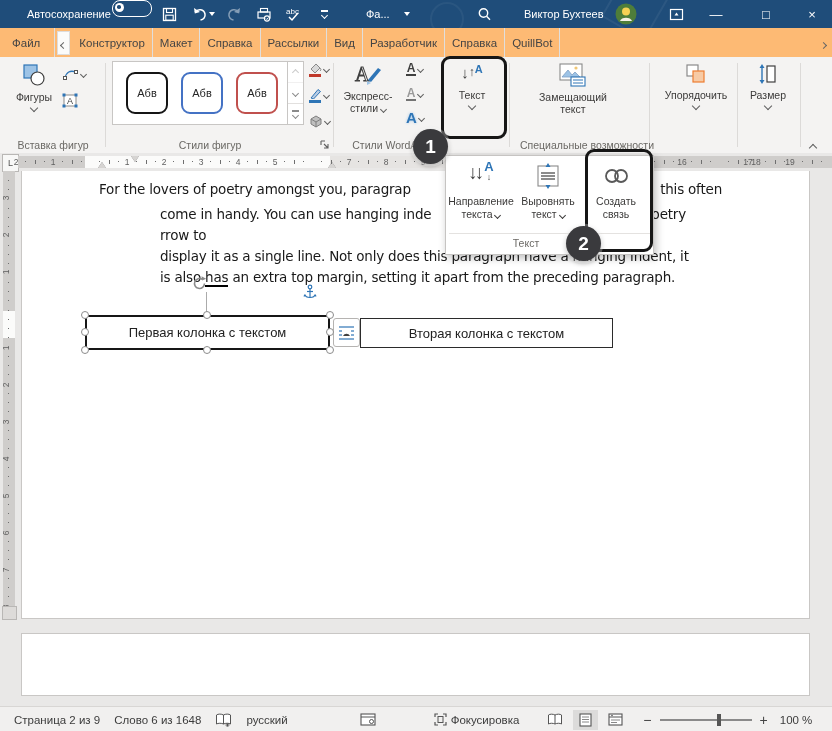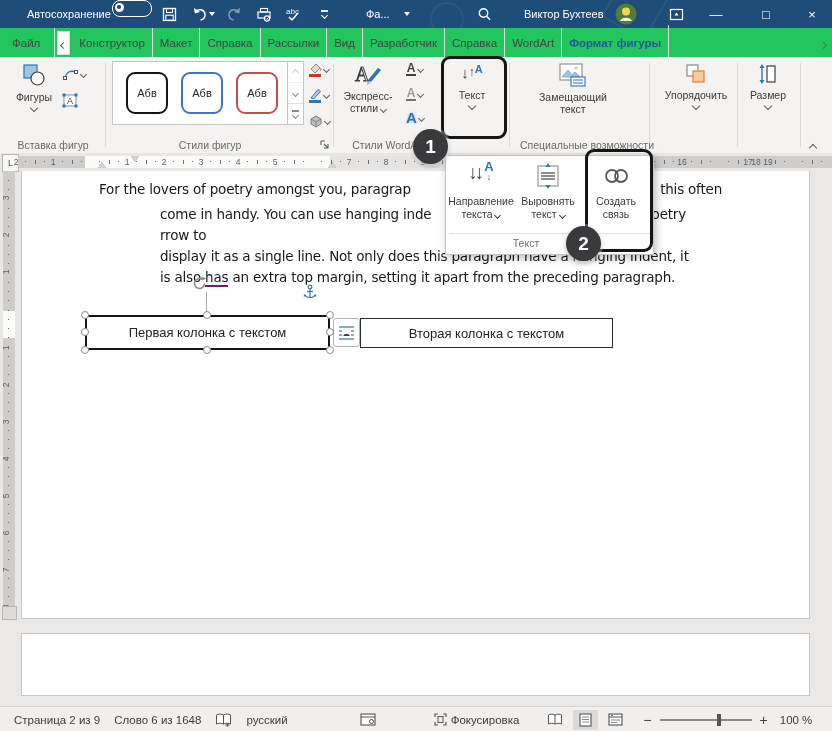--- a/index.html
+++ b/index.html
@@ -22,21 +22,21 @@
   .carret-w{width:0;height:0;border-left:3.5px solid transparent;border-right:3.5px solid transparent;border-top:4px solid #fff;display:inline-block;}
   #doc-name{left:366px;font-size:11px;}
   #win-min,#win-max,#win-close{width:40px;justify-content:center;font-size:13px;}
   .chev{display:inline-block;width:5px;height:5px;border-right:1.4px solid currentColor;border-bottom:1.4px solid currentColor;transform:rotate(45deg);}
   .chev.up{transform:rotate(-135deg);}
   .chev.left{transform:rotate(135deg);}
   .chev.right{transform:rotate(-45deg);}
   .chev.sm{width:4px;height:4px;border-width:1.2px;}
 
   
-  #tabrow{left:0;top:28px;width:832px;height:29px;background:#22c55e;display:flex;align-items:center;}
+  #tabrow{left:0;top:28px;width:832px;height:29px;background:#fdba74;display:flex;align-items:center;}
   #ribbon-tabs{display:flex;align-items:center;height:100%;}
   .tab{padding:0 7px;font-size:11.5px;color:#444;height:100%;display:flex;align-items:center;border-right:1px solid #e0dedc;white-space:nowrap;}
   .tab:first-child{border-left:none;padding-left:12px;padding-right:14px;}
   .tab.active{color:#2b579a;font-weight:bold;border-bottom:3px solid #2b579a;padding-top:3px;}
   #tab-scroll-left{margin:0 2px;color:#666;padding:2px 3px;background:#fbfbfa;border:1px solid #ddd;}
   #tab-scroll-right{margin-left:auto;margin-right:6px;color:#666;}
 
   
   #ribbon{left:0;top:57px;width:832px;height:96px;background:#f4f3f2;border-bottom:1px solid #d8d6d4;}
   .rdiv{position:absolute;top:6px;height:84px;width:1px;background:#dcdad8;}
@@ -79,21 +79,21 @@
   #vertical-ruler .seg-white{position:absolute;left:0;top:140px;width:12px;height:27px;background:#fbfbfa;}
   .vnum{position:absolute;left:1px;font-size:8.5px;color:#5f5f5f;transform:translateY(-50%) rotate(-90deg);}
   .vdot{position:absolute;left:5px;width:1px;height:1px;background:#6f6f6f;}
   #vruler-foot{left:2px;top:606px;width:13px;height:12px;background:#dddbd9;border:1px solid #b9b7b5;}
 
   
   #doc-area{left:0;top:171px;width:832px;height:535px;}
   #page2{position:absolute;left:21px;top:0;width:789px;height:448px;background:#fff;border:1px solid #c9c7c5;border-top:none;box-sizing:border-box;}
   #page3{position:absolute;left:21px;top:462px;width:789px;height:63px;background:#fff;border:1px solid #c9c7c5;box-sizing:border-box;}
   .pline{position:absolute;display:flex;justify-content:space-between;white-space:pre;font-size:13.5px;letter-spacing:-0.2px;color:#191919;font-family:"DejaVu Sans",sans-serif;}
-  .gram{border-bottom:2px solid #701a75;}
+  .gram{border-bottom:2px solid #000000;}
   
   #textbox1{position:absolute;left:85px;top:144px;width:245px;height:35px;background:#fff;border:2px solid #161616;box-sizing:border-box;display:flex;align-items:center;justify-content:center;font-size:13px;color:#222;}
   #textbox2{position:absolute;left:360px;top:147px;width:253px;height:30px;background:#fff;border:1.2px solid #2b2b2b;box-sizing:border-box;display:flex;align-items:center;justify-content:center;font-size:13px;color:#222;}
   .hnd{position:absolute;width:8px;height:8px;background:#fff;border:1.2px solid #8c8c8c;border-radius:50%;box-sizing:border-box;z-index:5;}
   #rotate-line{position:absolute;left:206px;top:121px;width:1px;height:22px;background:#ababab;}
   #layout-btn{position:absolute;left:333px;top:147px;width:25px;height:27px;background:#fff;border:1px solid #b5b3b1;border-radius:3px;display:flex;align-items:center;justify-content:center;}
 
   
   #text-menu{left:445px;top:155px;width:207px;height:98px;background:#fff;border:1px solid #c6c4c2;box-shadow:2px 3px 8px rgba(0,0,0,.25);z-index:40;}
   .dd-item{position:absolute;top:4px;width:64px;height:72px;display:flex;flex-direction:column;align-items:center;font-size:10.5px;color:#3b3a39;}
@@ -200,22 +200,21 @@
     <span id="ribbon-tabs">
         <span class="tab">Файл</span>
         <span id="tab-scroll-left"><span class="chev left sm"></span></span>
         <span class="tab">Конструктор</span>
         <span class="tab">Макет</span>
         <span class="tab">Справка</span>
         <span class="tab">Рассылки</span>
         <span class="tab">Вид</span>
         <span class="tab">Разработчик</span>
         <span class="tab">Справка</span>
-        <span class="tab">WordArt</span>
-        <span class="tab active">Формат фигуры</span>
+        <span class="tab">QuillBot</span>
       </span>
     <span id="tab-scroll-right"><span class="chev right sm"></span></span>
   </div>
 
   <div id="ribbon" class="abs">
     <div class="rdiv" style="left:105px"></div>
     <div class="rdiv" style="left:333px"></div>
     <div class="rdiv" style="left:441px"></div>
     <div class="rdiv" style="left:509px"></div>
     <div class="rdiv" style="left:649px"></div>
@@ -406,21 +405,21 @@
         <span class="hnum" style="left: 405px;">9</span>
         <span class="hnum" style="left: 442px;">10</span>
         <span class="hnum" style="left: 479px;">11</span>
         <span class="hnum" style="left: 516px;">12</span>
         <span class="hnum" style="left: 553px;">13</span>
         <span class="hnum" style="left: 590px;">14</span>
         <span class="hnum" style="left: 627px;">15</span>
         <span class="hnum" style="left: 664px;">16</span>
         <span class="hnum" style="left: 730px;">17</span>
         <span class="hnum" style="left: 738px;">18</span>
-        <span class="hnum" style="left: 750px;">19</span>
+        <span class="hnum" style="left: 772px;">19</span>
         <i class="hdot" style="left: 7.25px;"></i>
         <i class="htick" style="left: 16.5px;"></i>
         <i class="hdot" style="left: 25.75px;"></i>
         <i class="hdot" style="left: 44.25px;"></i>
         <i class="htick" style="left: 53.5px;"></i>
         <i class="hdot" style="left: 62.75px;"></i>
         <i class="hdot" style="left: 81.25px;"></i>
         <i class="htick" style="left: 90.5px;"></i>
         <i class="hdot" style="left: 99.75px;"></i>
         <i class="hdot" style="left: 118.25px;"></i>

